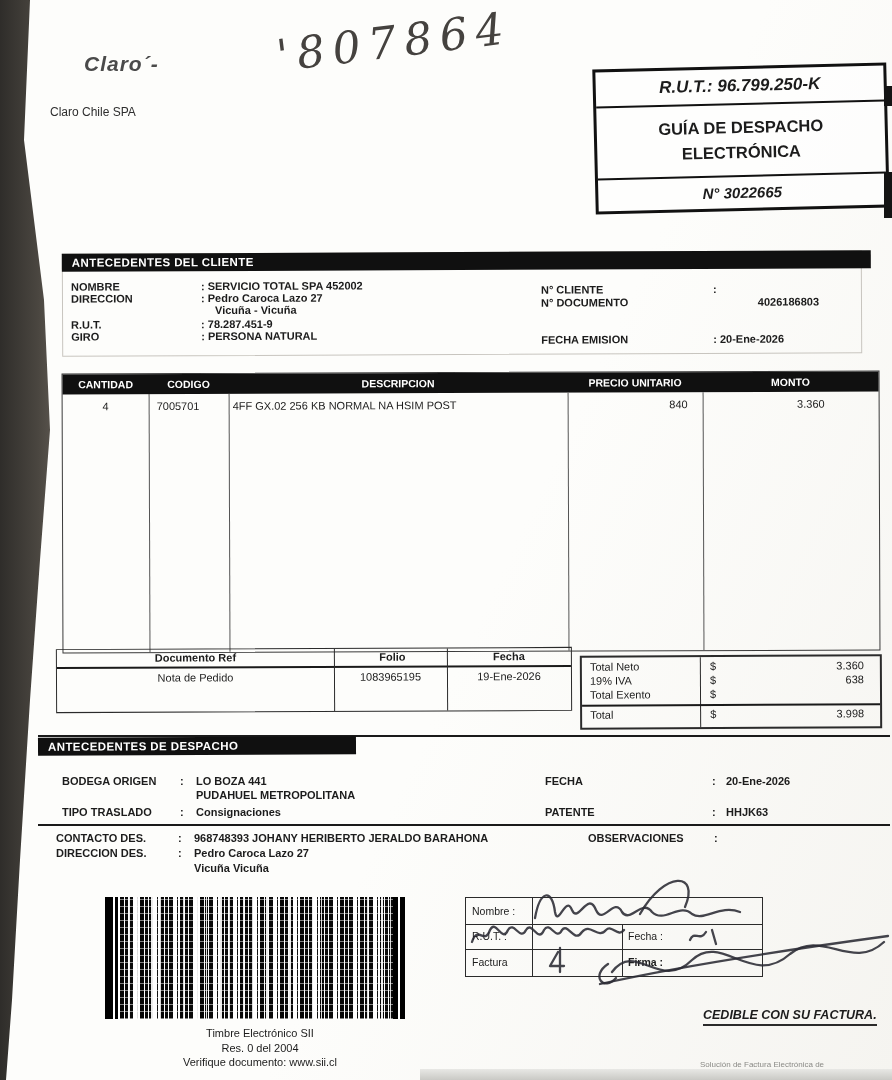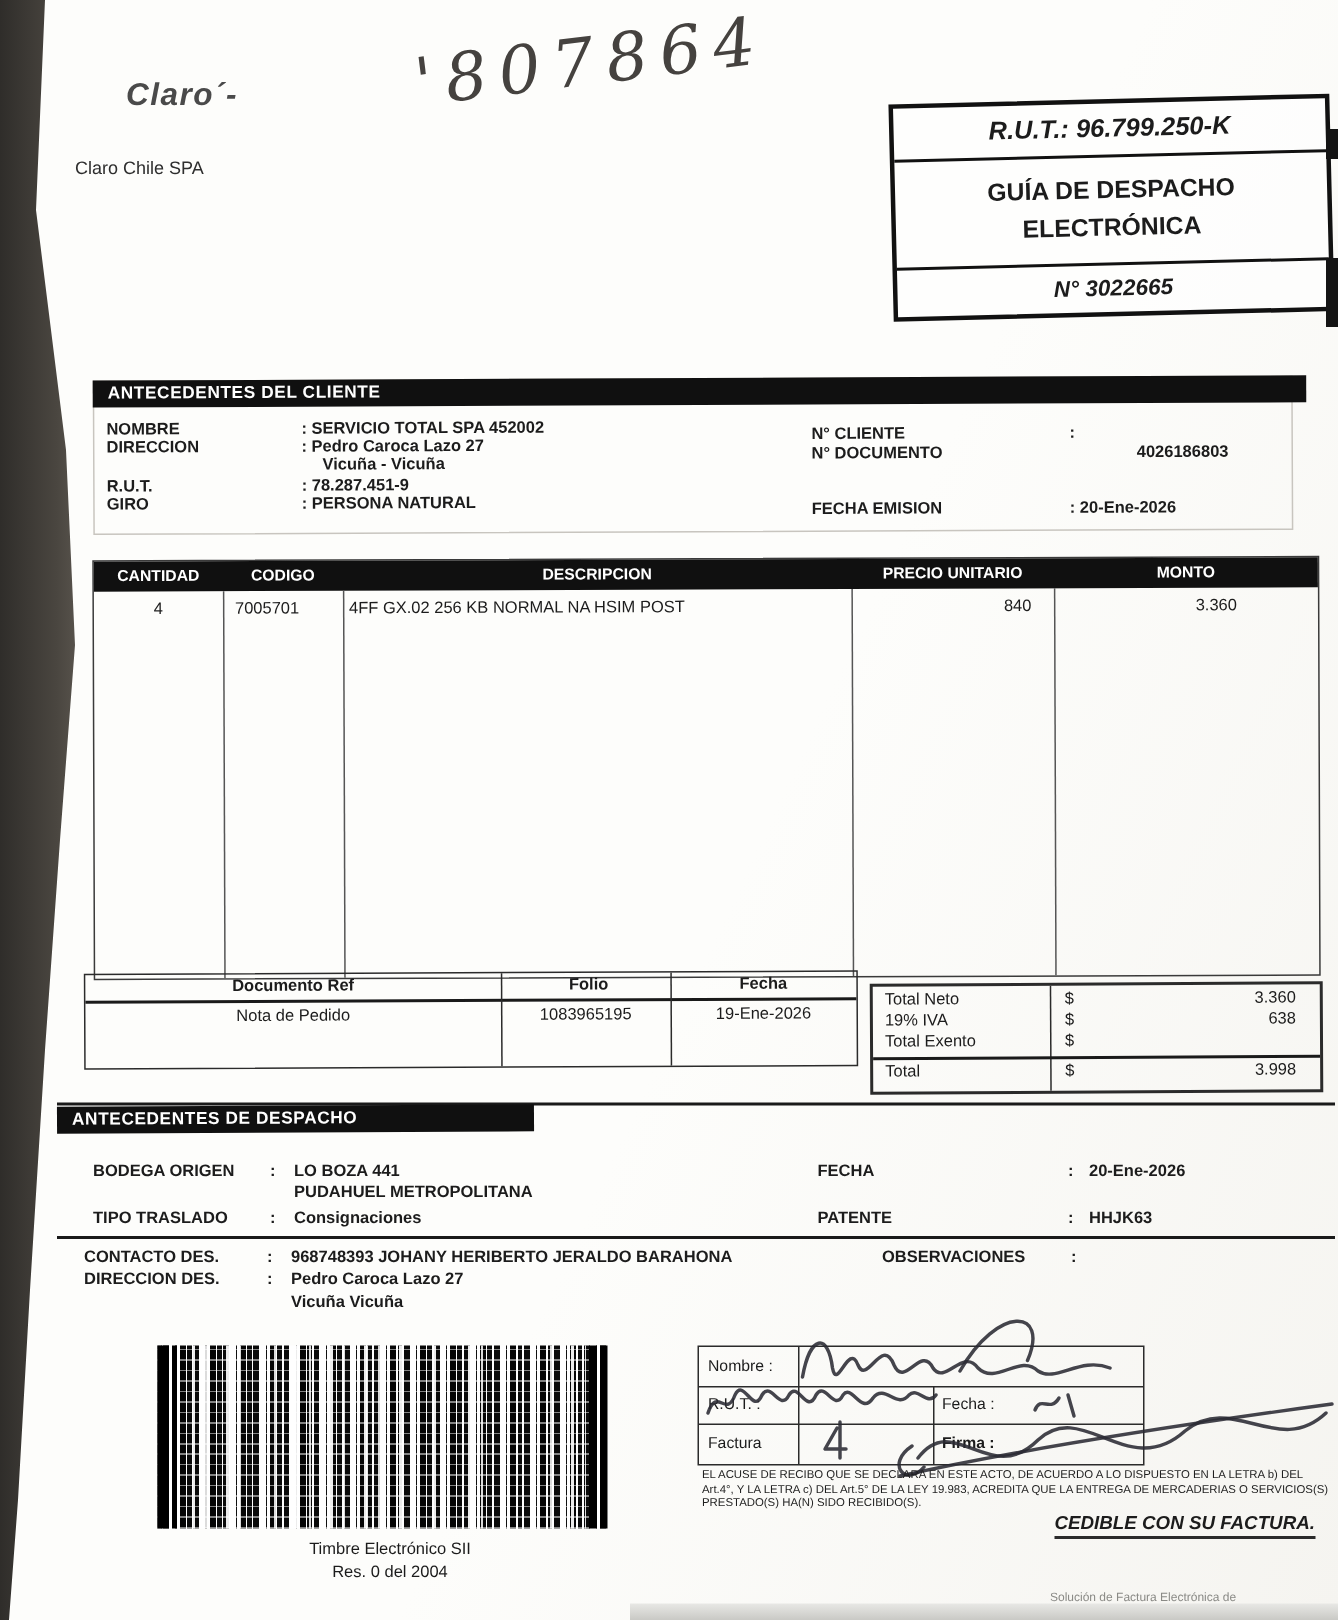--- a/index.html
+++ b/index.html
@@ -167,20 +167,21 @@
 
   <div class="abs lbl" style="left:56px;top:847px;">DIRECCION DES.</div>
   <div class="abs val" style="left:178px;top:847px;">:</div>
   <div class="abs val" style="left:194px;top:847px;">Pedro Caroca Lazo 27</div>
   <div class="abs val" style="left:194px;top:862px;">Vicuña   Vicuña</div>
 
   <div class="abs pdf417" style="left:105px;top:897px;width:300px;height:122px;"></div>
   <div class="abs cellc" style="left:120px;top:1026px;width:280px;font-size:11px;line-height:14.5px;">
     <div>Timbre Electrónico SII</div>
     <div>Res. 0 del 2004</div>
+    <div>Verifique documento: www.sii.cl</div>
   </div>
 
   <div class="abs" style="left:465px;top:897px;width:296px;height:78px;border:1.5px solid #2b2b2b;">
     <div class="abs" style="left:0;top:26px;width:296px;height:1px;background:#2b2b2b;"></div>
     <div class="abs" style="left:0;top:51px;width:296px;height:1px;background:#2b2b2b;"></div>
     <div class="abs" style="left:66px;top:0;width:1px;height:78px;background:#2b2b2b;"></div>
     <div class="abs" style="left:156px;top:26px;width:1px;height:52px;background:#2b2b2b;"></div>
     <div class="abs" style="left:6px;top:7px;font-size:10.5px;">Nombre :</div>
     <div class="abs" style="left:6px;top:32px;font-size:10.5px;">R.U.T. :</div>
     <div class="abs" style="left:6px;top:58px;font-size:10.5px;">Factura</div>
@@ -191,19 +192,18 @@
   <svg class="ink abs" style="left:440px;top:852px;" width="452" height="150" viewBox="0 0 452 150">
     <path d="M95,66 C100,38 112,36 115,60 C118,76 126,42 132,58 C138,72 148,38 156,58 C163,74 174,44 182,60 C190,72 202,46 212,60 C224,72 240,50 252,62 C264,70 280,52 300,60"></path>
     <path d="M200,62 C225,18 260,20 245,55"></path>
     <path d="M32,90 C38,72 44,94 50,78 C56,66 62,92 68,78 C74,68 80,90 86,78 C92,68 98,92 104,78 C110,68 116,90 122,78 C128,70 134,92 142,80 C150,70 158,88 166,78 C172,72 178,86 184,78"></path>
     <path d="M118,100 l-8,14 h14 m-4,-18 l0,24"></path>
     <path d="M250,88 C254,78 260,90 266,80 M272,78 l4,14"></path>
     <path d="M176,126 C164,140 150,124 168,112 M172,120 C196,88 220,140 252,108 C282,80 312,136 350,102 C382,76 412,120 444,90"></path>
     <path d="M160,132 C250,112 360,96 448,84"></path>
   </svg>
 
-  <div class="abs" style="left:468px;top:978px;width:418px;font-size:7.6px;line-height:9.5px;color:#1f1f1f;">EL ACUSE DE RECIBO QUE SE DECLARA EN ESTE ACTO, DE ACUERDO A LO DISPUESTO EN LA LETRA b) DEL Art.4°, Y LA LETRA c) DEL Art.5° DE LA LEY 19.983, ACREDITA QUE LA ENTREGA DE MERCADERIAS O SERVICIOS(S) PRESTADO(S) HA(N) SIDO RECIBIDO(S).</div>
   <div class="abs b it" style="left:703px;top:1008px;font-size:12.5px;border-bottom:2px solid #2b2b2b;padding-bottom:2px;">CEDIBLE CON SU FACTURA.</div>
 
   <div class="abs" style="left:700px;top:1060px;font-size:8px;color:#8a8a86;">Solución de Factura Electrónica de</div>
   <div class="abs" style="left:420px;top:1069px;width:472px;height:11px;background:linear-gradient(#e8e8e5,#c9c9c5);"></div>
 
 </div>
 
 </body></html>

